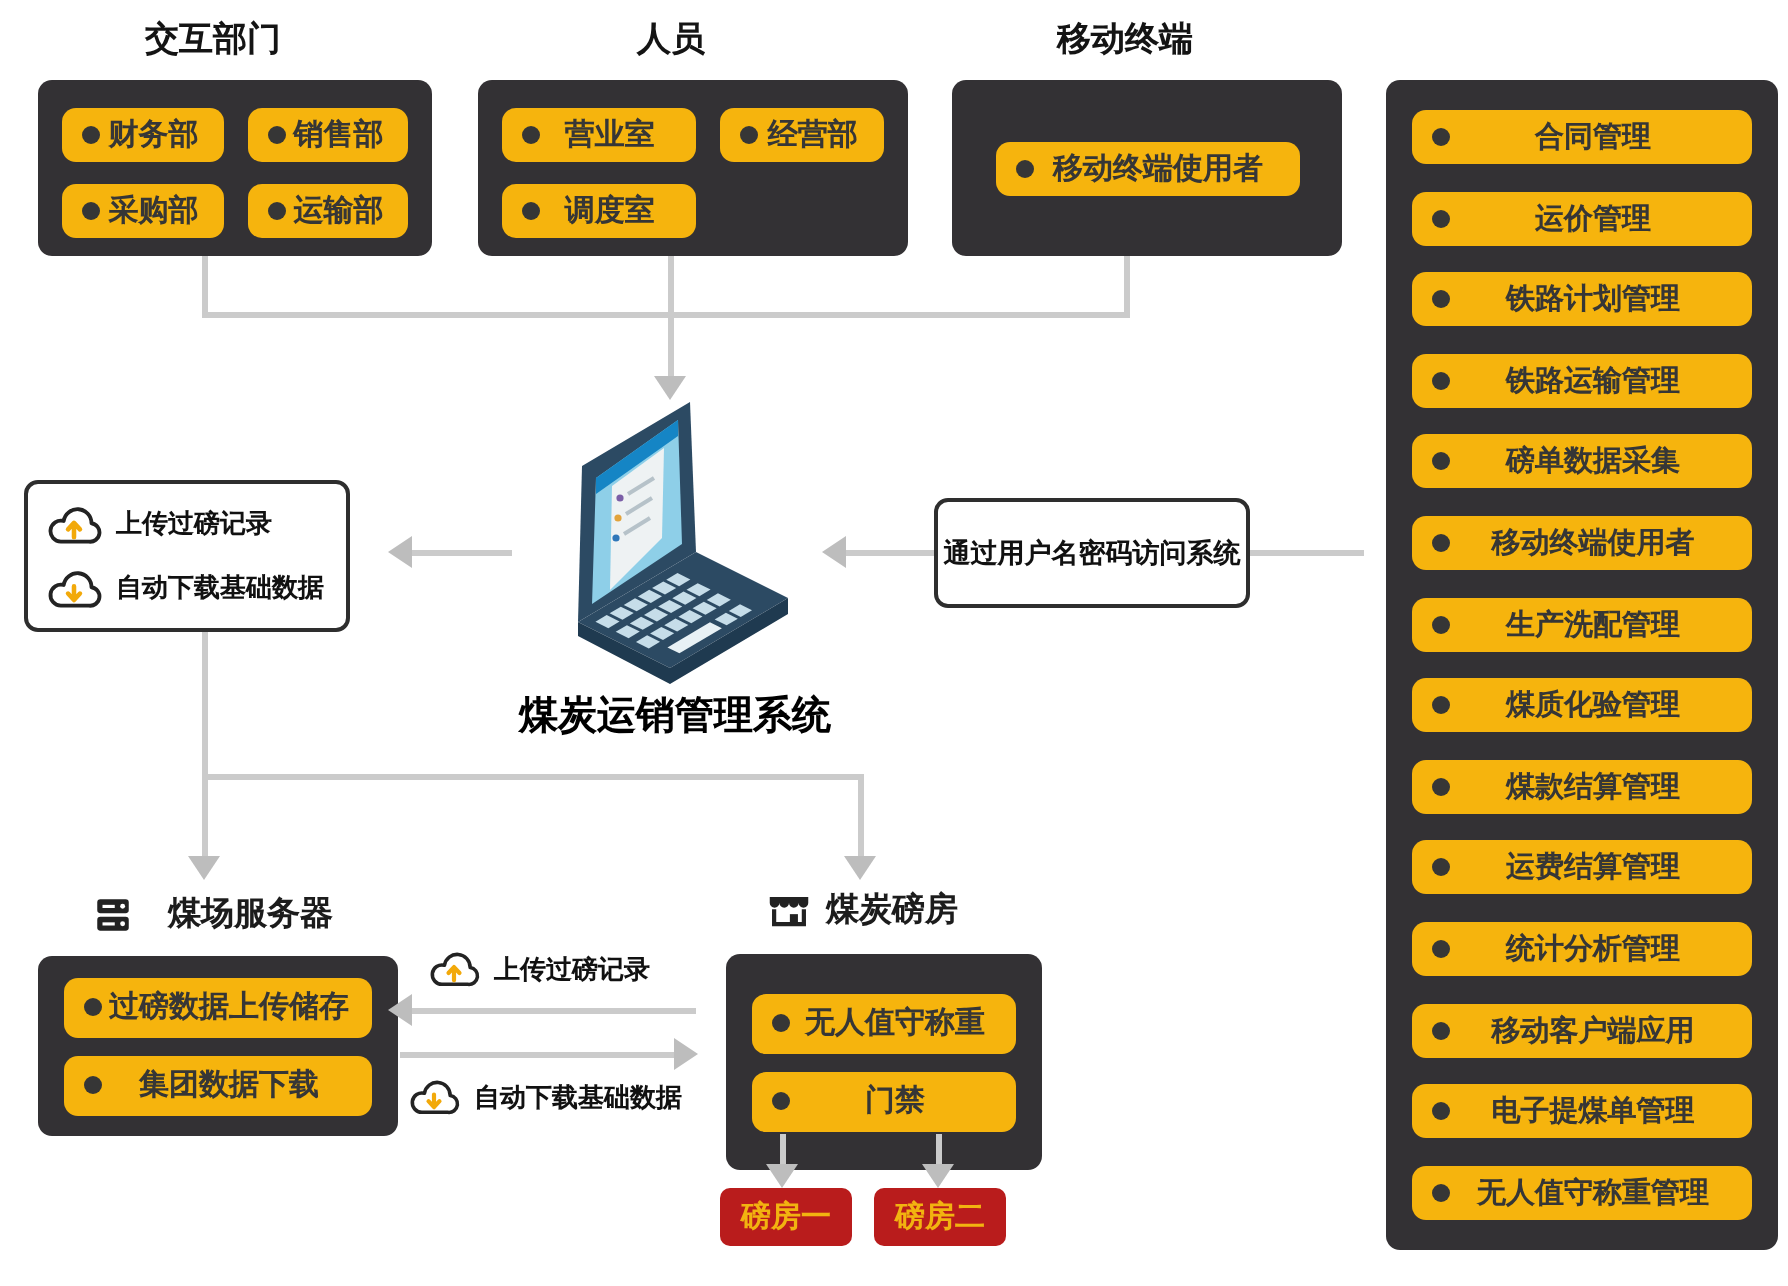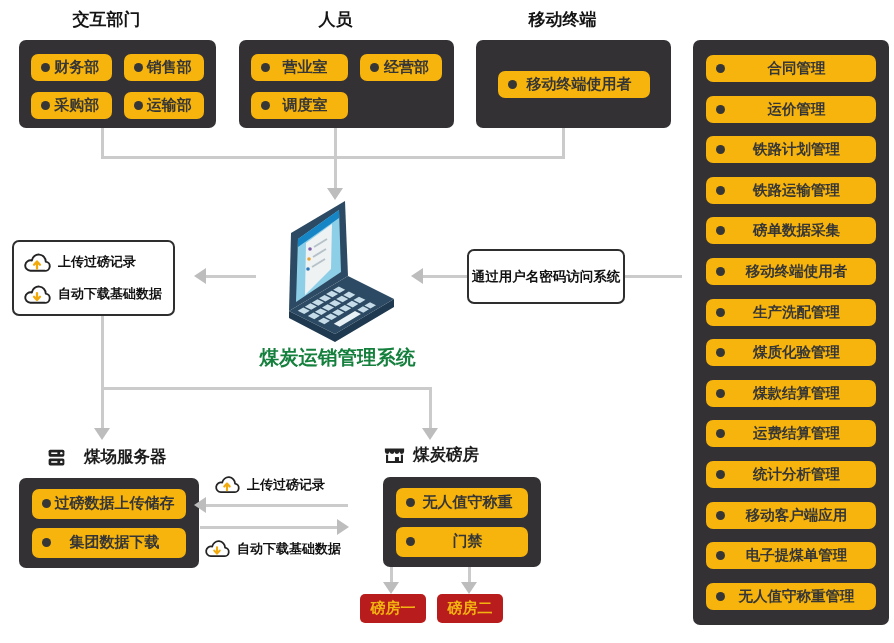--- a/index.html
+++ b/index.html
@@ -27,21 +27,21 @@
   .arr { position:absolute; width:0; height:0; }
   .arr-down  { border-left:8px solid transparent; border-right:8px solid transparent; border-top:12px solid #BDBDBD; }
   .arr-left  { border-top:8px solid transparent; border-bottom:8px solid transparent; border-right:12px solid #BDBDBD; }
   .arr-right { border-top:8px solid transparent; border-bottom:8px solid transparent; border-left:12px solid #BDBDBD; }
 
   .note-box { position:absolute; background:#fff; border:2.5px solid #2E2E2E; border-radius:7px; box-sizing:border-box; }
   .note-rows { display:flex; flex-direction:column; justify-content:center; gap:9px; height:100%; padding-left:9px; }
   .note-row { display:flex; align-items:center; gap:7px; font-weight:bold; font-size:13px; color:#111; white-space:nowrap; }
   .center-note { display:flex; align-items:center; justify-content:center; font-weight:bold; font-size:13.5px; color:#111; text-align:left; padding:0 2px; }
 
-  .sys-label { position:absolute; font-weight:bold; font-size:19.5px; color:#15803d; text-align:center; white-space:nowrap; }
+  .sys-label { position:absolute; font-weight:bold; font-size:19.5px; color:#000000; text-align:center; white-space:nowrap; }
   .sec-header { position:absolute; display:flex; align-items:center; gap:7px; font-weight:bold; font-size:16.5px; color:#1C1C1C; white-space:nowrap; }
   .mini-box { position:absolute; height:29px; background:#b91c1c; border-radius:5px; color:#F2B310; font-weight:bold;
               font-size:15px; display:flex; align-items:center; justify-content:center; }
   .transfer { position:absolute; display:flex; align-items:center; gap:7px; font-weight:bold; font-size:13px; color:#111; white-space:nowrap; }
   .abs { position:absolute; }
 </style>
 </head>
 <body>
 
 <div class="stage">
@@ -274,21 +274,21 @@
   </div>
 
   <div class="sec-header" style="left:383px;top:444px;align-items:flex-end;">
     <svg viewBox="0 0 26 24" width="23" height="21">
       <path d="M2 4 h22 v3.4 a2.75 2.75 0 0 1 -5.5 0 a2.75 2.75 0 0 1 -5.5 0 a2.75 2.75 0 0 1 -5.5 0 a2.75 2.75 0 0 1 -5.5 0 Z" fill="#222"></path>
       <path d="M4.5 11 v8.5 h17 v-8.5" fill="none" stroke="#222" stroke-width="2.4"></path>
       <rect x="13.5" y="13.8" width="4.6" height="5.7" fill="#222"></rect>
     </svg>
     <span>煤炭磅房</span>
   </div>
-  <div class="darkbox colbox" style="left:372px;top:477px;width:158px;height:90px;justify-content:center;">
+  <div class="darkbox colbox" style="left:352px;top:477px;width:158px;height:108px;justify-content:center;">
     <div class="pill tall">
         <span class="dot"></span>
         <span class="pill-label">无人值守称重</span>
       </div>
     <div class="pill tall">
         <span class="dot"></span>
         <span class="pill-label">门禁</span>
       </div>
   </div>
 

